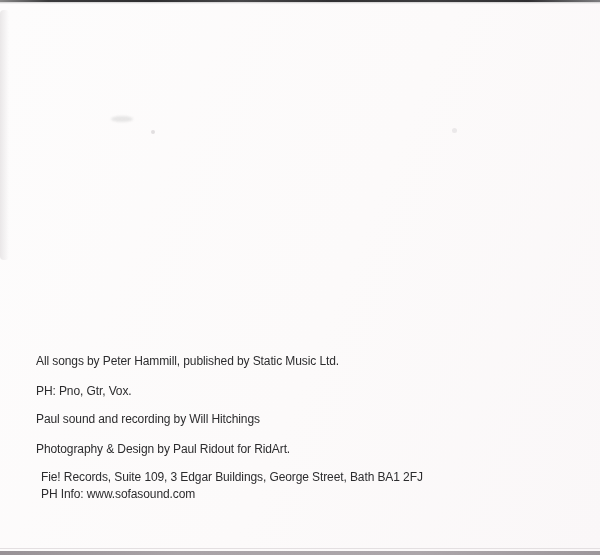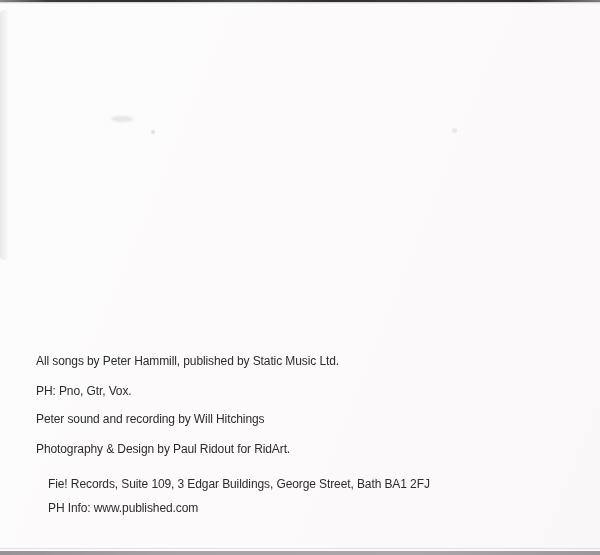--- a/index.html
+++ b/index.html
@@ -107,43 +107,43 @@
     position: absolute;
     left: 40px;
     top: 468px;
     margin: 0;
     font-size: 12px;
     line-height: 16.2px;
     color: #2c2c2e;
     letter-spacing: -0.1px;
     white-space: nowrap;
   }
-  .contact-block div { margin: 8px; }
+  .contact-block div { margin: 1px; }
 </style>
 </head>
 <body>
 
 <div class="scan-page">
 
   <div class="top-edge"></div>
   <div class="top-edge-soft"></div>
   <div class="left-shade"></div>
 
   <div class="artifact-1"></div>
   <div class="artifact-2"></div>
   <div class="artifact-3"></div>
 
   <div class="credits">
     <p class="line-songs">All songs by Peter Hammill, published by Static Music Ltd.</p>
     <p class="line-instruments">PH: Pno, Gtr, Vox.</p>
-    <p class="line-sound">Peter sound and recording by Will Hitchings</p>
+    <p class="line-sound">Paul sound and recording by Will Hitchings</p>
     <p class="line-photo">Photography &amp; Design by Paul Ridout for RidArt.</p>
   </div>
 
   <div class="contact-block">
     <div>Fie! Records, Suite 109, 3 Edgar Buildings, George Street, Bath BA1 2FJ</div>
-    <div>PH Info: www.published.com</div>
+    <div>PH Info: www.sofasound.com</div>
   </div>
 
   <div class="bottom-crease"></div>
   <div class="bottom-edge"></div>
 
 </div>
 
 </body></html>

